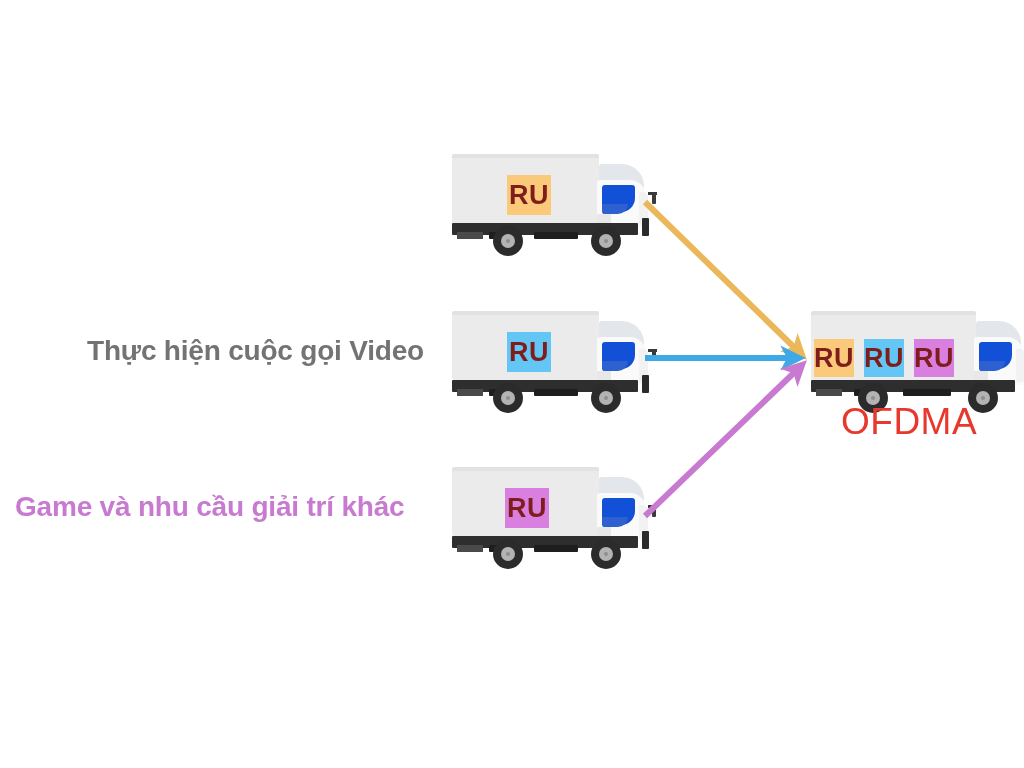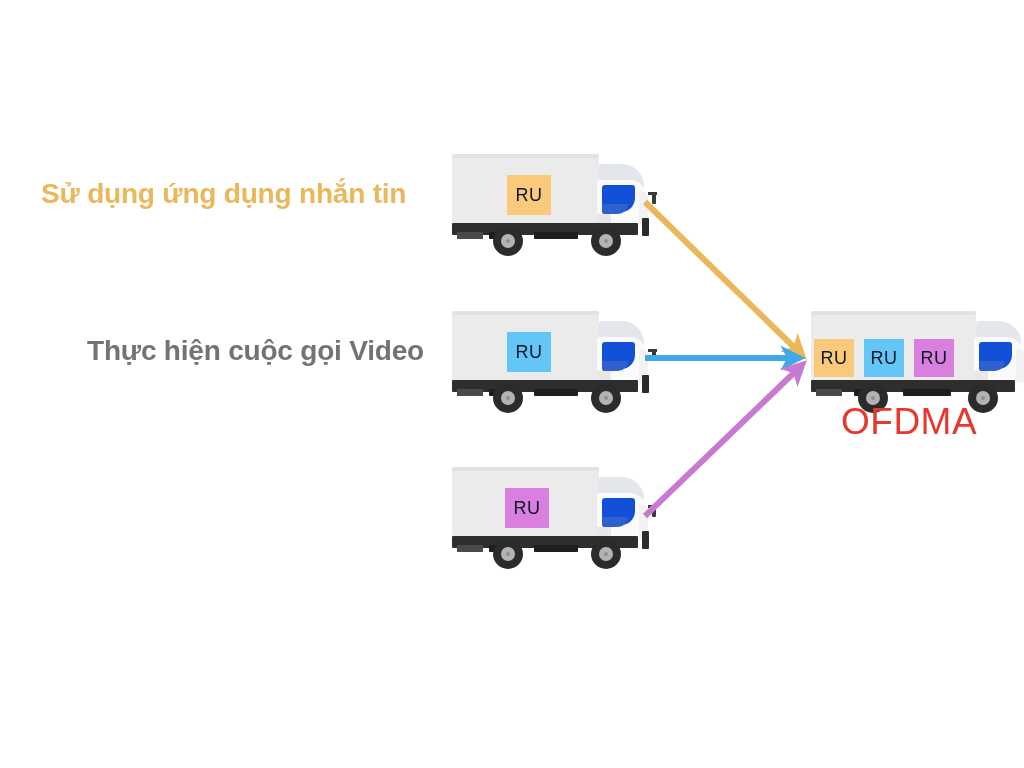--- a/index.html
+++ b/index.html
@@ -67,23 +67,23 @@
     position: absolute;
     background: #e2e2e2;
     height: 4px;
     border-radius: 2px 2px 0 0;
   }
   .ru {
     position: absolute;
     display: flex;
     align-items: center;
     justify-content: center;
-    font-weight: normal;
-    color: #0f172a;
-    font-size: 18px;
+    font-weight: bold;
+    color: #7f1d1d;
+    font-size: 27px;
     letter-spacing: 0.5px;
   }
   .ru-orange  { background: #fbc97a; }
   .ru-blue    { background: #63c6f5; }
   .ru-purple  { background: #d97fe0; }
 
   
   .chassis {
     position: absolute;
     background: #2e2e2e;
@@ -171,24 +171,24 @@
     color: #e8372c;
     letter-spacing: 0.5px;
     line-height: 1;
   }
 </style>
 </head>
 <body>
 
 <div id="stage">
 
-  <div class="label" id="label-messaging">Sử dụng ứng dụng nhắn tin</div>
 
   <div class="label" id="label-video">Thực hiện cuộc gọi Video</div>
 
+  <div class="label" id="label-game">Game và nhu cầu giải trí khác</div>
 
   <div class="truck" id="truck-messaging" style="left:449px; top:150px; width:210px; height:105px;">
     <div class="truck-box" style="left:3px; top:5px; width:147px; height:68px;"></div>
     <div class="truck-box-top-edge" style="left:3px; top:4px; width:147px;"></div>
     <div class="ru ru-orange" style="left:58px; top:25px; width:44px; height:40px;">RU</div>
 
     <div class="cab-roof" style="left:150px; top:14px; width:45px; height:32px;"></div>
     <div class="cab-body" style="left:148px; top:30px; width:49px; height:48px;"></div>
     <div class="cab-window" style="left:153px; top:35px; width:33px; height:27px;"></div>
     <div class="cab-window-lower" style="left:153px; top:54px; width:26px; height:10px;"></div>

